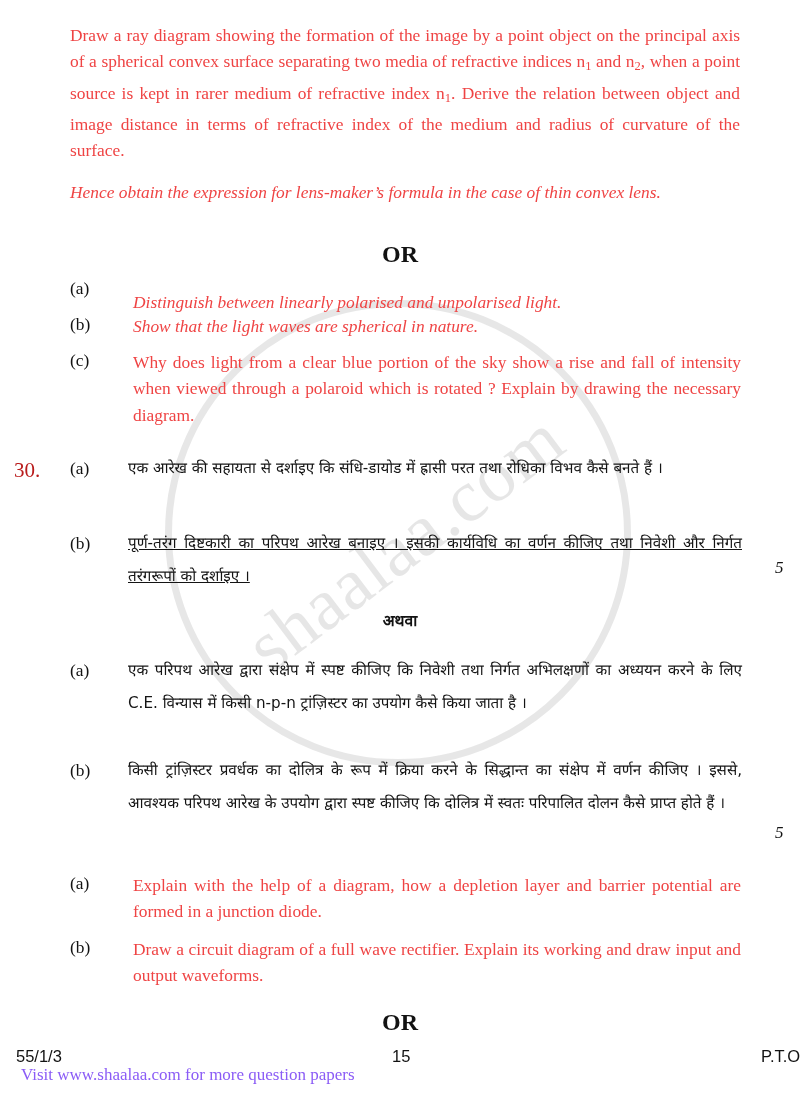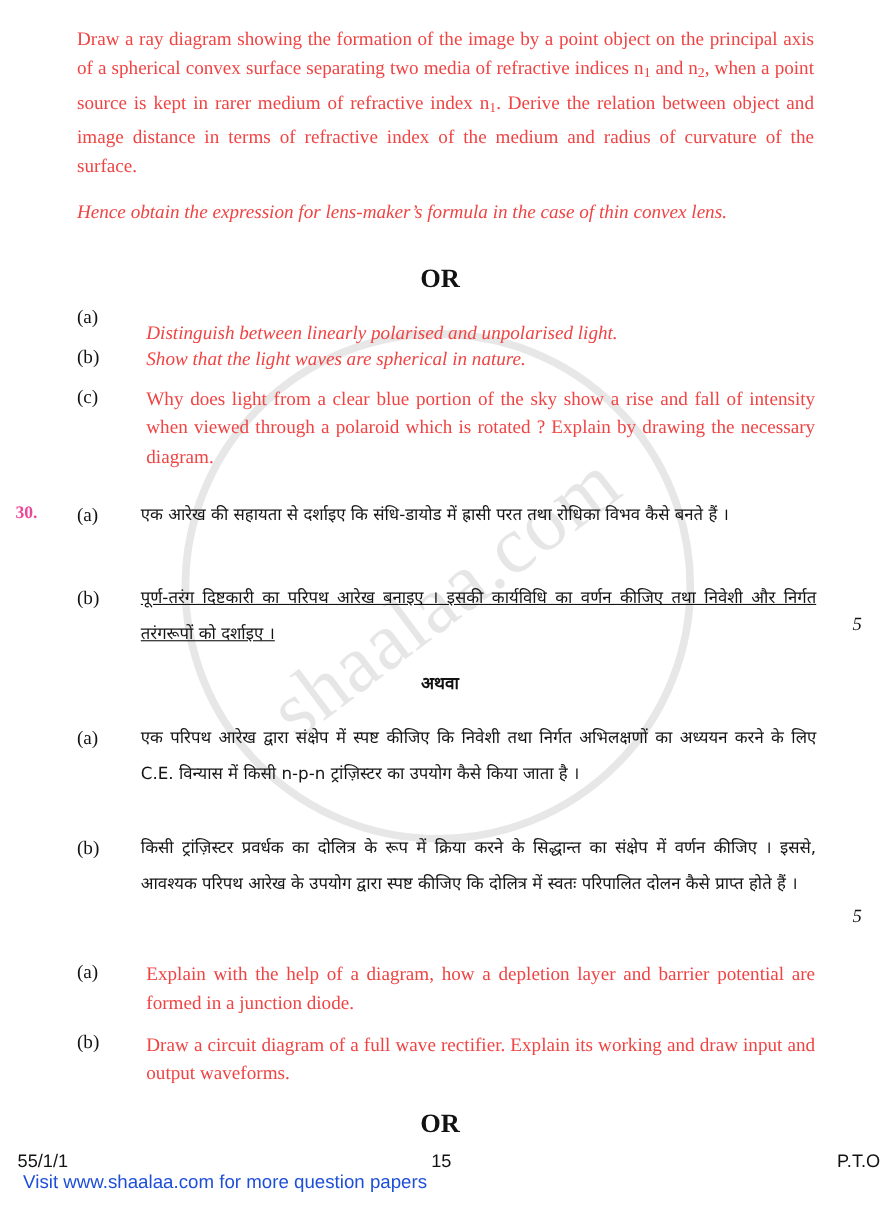--- a/index.html
+++ b/index.html
@@ -76,23 +76,23 @@
     text-align: justify;
     text-justify: inter-word;
     color: #141414;
   }
   .en.lastline-left { text-align: left; font-style: italic; }
 
   
   .qnum {
     position: absolute;
     font-family: "Liberation Serif", "DejaVu Serif", serif;
-    font-size: 16px;
-    font-weight: bold;
-    color: #ec4899;
+    font-size: 21px;
+    font-weight: normal;
+    color: #b91c1c;
   }
   .label {
     position: absolute;
     font-family: "Liberation Serif", "DejaVu Serif", serif;
     font-size: 17.4px;
     color: #121212;
   }
 
   .center-head {
     position: absolute;
@@ -120,23 +120,23 @@
 
   
   .footer-code, .footer-page, .footer-pto {
     position: absolute;
     font-family: "Liberation Sans", sans-serif;
     font-size: 16.5px;
     color: #121212;
   }
   .footer-visit {
     position: absolute;
-    font-family: Liberation Sans, sans-serif;
+    font-family: Liberation Serif, serif;
     font-size: 17px;
-    color: #1d4ed8;
+    color: #8b5cf6;
   }
 
   sub { font-size: 0.72em; vertical-align: -0.25em; }
 </style>
 </head>
 <body>
 
 <div class="page">
 
   <div class="watermark">
@@ -180,19 +180,19 @@
     <div class="marks" style="left:775px; top:823px;">5</div>
 
     <div class="label" style="left:70px; top:873px;">(a)</div>
     <div class="block en" style="left:133px; top:872px; width:608px;">Explain with the help of a diagram, how a depletion layer and barrier potential are formed in a junction diode.</div>
 
     <div class="label" style="left:70px; top:937px;">(b)</div>
     <div class="block en" style="left:133px; top:936px; width:608px;">Draw a circuit diagram of a full wave rectifier. Explain its working and draw input and output waveforms.</div>
 
     <div class="center-head en-head" style="top:1009px;">OR</div>
 
-    <div class="footer-code" style="left:16px; top:1047px;">55/1/1</div>
+    <div class="footer-code" style="left:16px; top:1047px;">55/1/3</div>
     <div class="footer-page" style="left:392px; top:1047px;">15</div>
     <div class="footer-pto" style="left:733px; top:1047px;margin-left:28px;">P.T.O.</div>
     <div class="footer-visit" style="left:21px; top:1065px;">Visit www.shaalaa.com for more question papers</div>
 
   </div>
 </div>
 
 </body></html>

